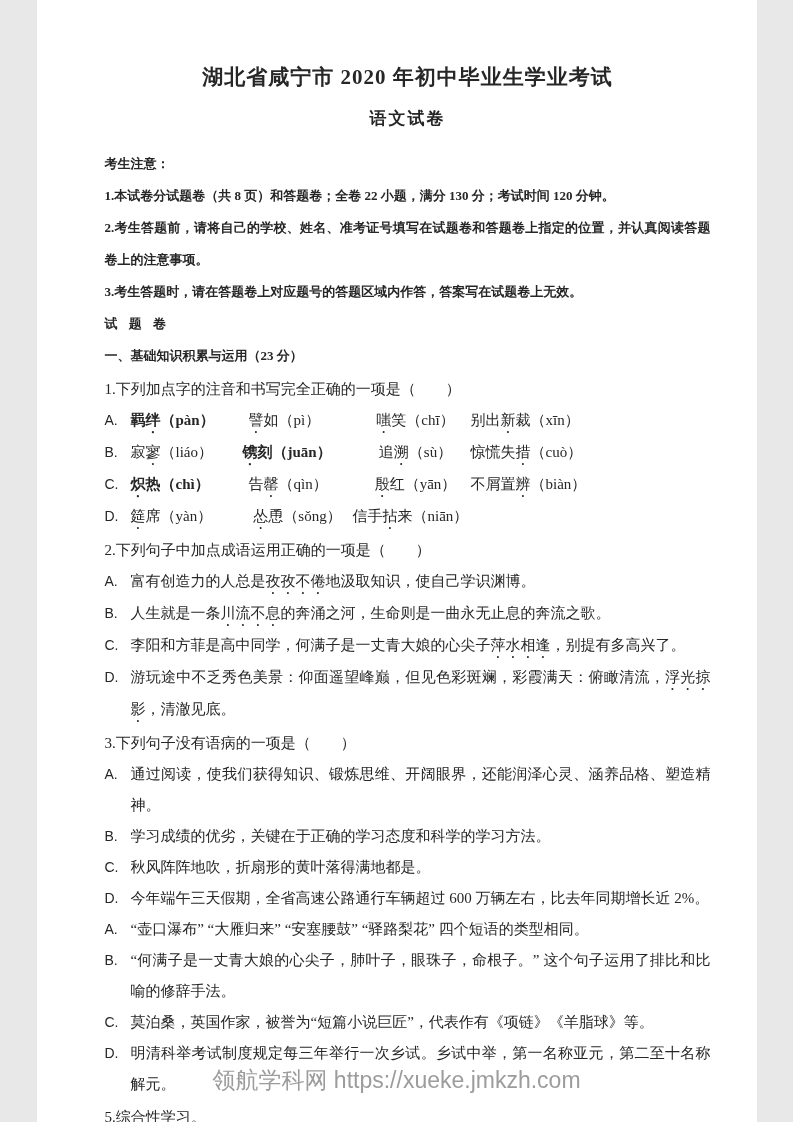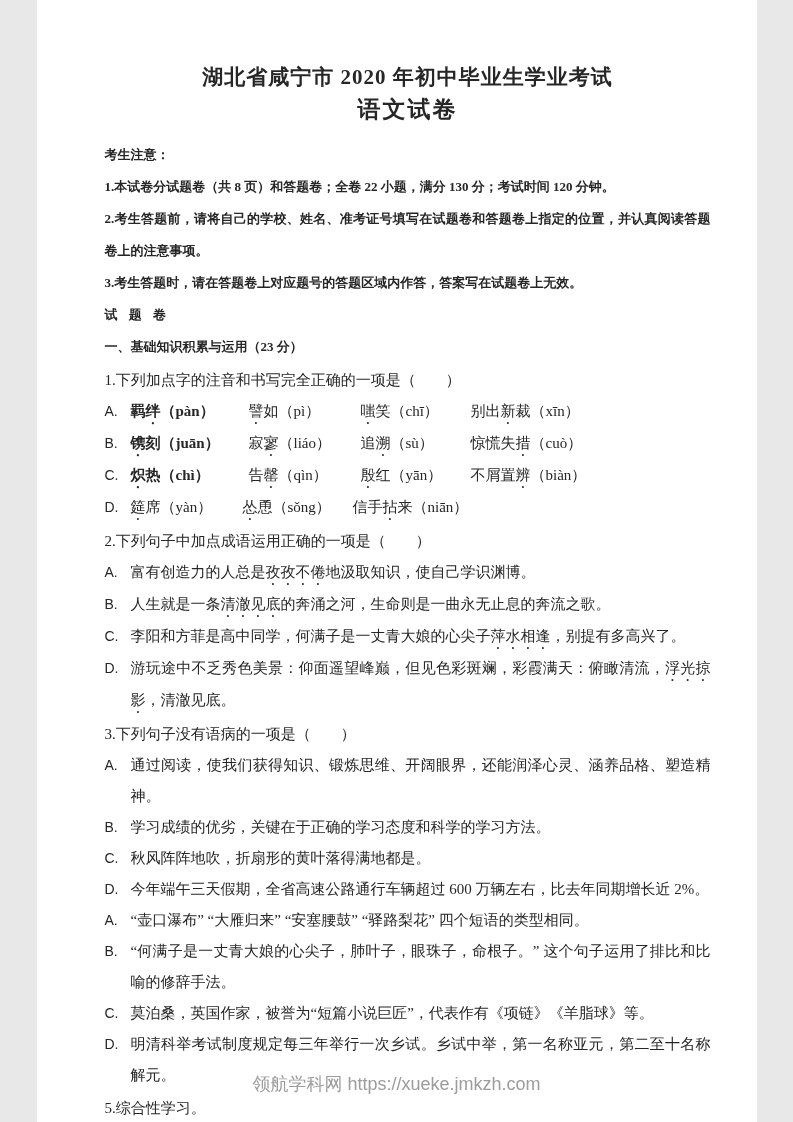--- a/index.html
+++ b/index.html
@@ -13,22 +13,22 @@
     overflow:hidden;
   }
   .content{padding:46px 46px 0 68px;}
   .doc-title{
     margin:16px 0 0 0;
     font-size:21px;font-weight:bold;
     text-align:center;letter-spacing:1px;
     line-height:30px;
   }
   .doc-subtitle{
-    margin:3px 0 0 0;
-    font-size:23px;font-weight:bold;
+    margin:12px 0 0 0;
+    font-size:17px;font-weight:bold;
     text-align:center;letter-spacing:2px;
     line-height:30px;
   }
   .front{margin-top:14px;}
   .front p{margin:0;line-height:32px;font-size:13px;font-weight:bold;text-align:justify;}
   .paper-heading{
     margin:0;text-align:center;font-weight:bold;
     font-size:16.5px;line-height:32px;letter-spacing:4px;
   }
   .section-heading{
@@ -36,34 +36,34 @@
   }
   .q{margin:0;}
   .stem{margin:2px 0 0 0;font-size:15px;line-height:31px;}
   .opt{margin:0;font-size:15px;line-height:31px;display:flex;align-items:baseline;}
   .opt-label{flex:0 0 26px;font-family:"Liberation Sans","DejaVu Sans",sans-serif;font-size:14px;}
   .opt-text{flex:1;text-align:justify;}
   .pinyin-row{display:flex;}
   .pinyin-row .cell{white-space:nowrap;}
   .cell.c1{width:118px;font-weight:bold;}
   .cell.c2{width:112px;}
-  .cell.c3{width:110px;}
+  .cell.c3{width:110px;text-align:center;}
   .cell.c4{flex:1;}
   .em{
     -webkit-text-emphasis:filled dot;
     -webkit-text-emphasis-position:under;
     text-emphasis:filled dot;
     text-emphasis-position:under right;
   }
   .watermark{
     position:absolute;left:0;right:0;bottom:26px;
     text-align:center;
     color:#9c9c9c;
     font-family:"Liberation Sans","DejaVu Sans",sans-serif;
-    font-size:18px;
+    font-size:23px;
   }
 </style>
 </head>
 <body>
 
 <div class="page">
   <div class="content">
 
     <h1 class="doc-title">湖北省咸宁市 2020 年初中毕业生学业考试</h1>
     <h2 class="doc-subtitle">语文试卷</h2>
@@ -81,22 +81,22 @@
       <p class="stem">1.下列加点字的注音和书写完全正确的一项是（　　）</p>
       <div class="opt pinyin-row">
         <span class="opt-label">A.</span>
         <span class="cell c1"><span>羁</span><span class="em">绊</span><span>（pàn）</span></span>
         <span class="cell c2"><span class="em">譬</span><span>如（pì）</span></span>
         <span class="cell c3"><span class="em">嗤</span><span>笑（chī）</span></span>
         <span class="cell c4"><span>别出</span><span class="em">新</span><span>裁（xīn）</span></span>
       </div>
       <div class="opt pinyin-row">
         <span class="opt-label">B.</span>
+        <span class="cell c2"><span>寂</span><span class="em">寥</span><span>（liáo）</span></span>
         <span class="cell c1"><span class="em">镌</span><span>刻（juān）</span></span>
-        <span class="cell c2"><span>寂</span><span class="em">寥</span><span>（liáo）</span></span>
         <span class="cell c3"><span>追</span><span class="em">溯</span><span>（sù）</span></span>
         <span class="cell c4"><span>惊慌失</span><span class="em">措</span><span>（cuò）</span></span>
       </div>
       <div class="opt pinyin-row">
         <span class="opt-label">C.</span>
         <span class="cell c1"><span class="em">炽</span><span>热（chì）</span></span>
         <span class="cell c2"><span>告</span><span class="em">罄</span><span>（qìn）</span></span>
         <span class="cell c3"><span class="em">殷</span><span>红（yān）</span></span>
         <span class="cell c4"><span>不屑置</span><span class="em">辨</span><span>（biàn）</span></span>
       </div>
@@ -109,21 +109,21 @@
     </div>
 
     <div class="q">
       <p class="stem">2.下列句子中加点成语运用正确的一项是（　　）</p>
       <div class="opt">
         <span class="opt-label">A.</span>
         <span class="opt-text"><span>富有创造力的人总是</span><span class="em">孜孜不倦</span><span>地汲取知识，使自己学识渊博。</span></span>
       </div>
       <div class="opt">
         <span class="opt-label">B.</span>
-        <span class="opt-text"><span>人生就是一条</span><span class="em">清澈见底</span><span>的奔涌之河，生命则是一曲永无止息的奔流之歌。</span></span>
+        <span class="opt-text"><span>人生就是一条</span><span class="em">川流不息</span><span>的奔涌之河，生命则是一曲永无止息的奔流之歌。</span></span>
       </div>
       <div class="opt">
         <span class="opt-label">C.</span>
         <span class="opt-text"><span>李阳和方菲是高中同学，何满子是一丈青大娘的心尖子</span><span class="em">萍水相逢</span><span>，别提有多高兴了。</span></span>
       </div>
       <div class="opt">
         <span class="opt-label">D.</span>
         <span class="opt-text"><span>游玩途中不乏秀色美景：仰面遥望峰巅，但见色彩斑斓，彩霞满天：俯瞰清流，</span><span class="em">浮光掠影</span><span>，清澈见底。</span></span>
       </div>
     </div>

